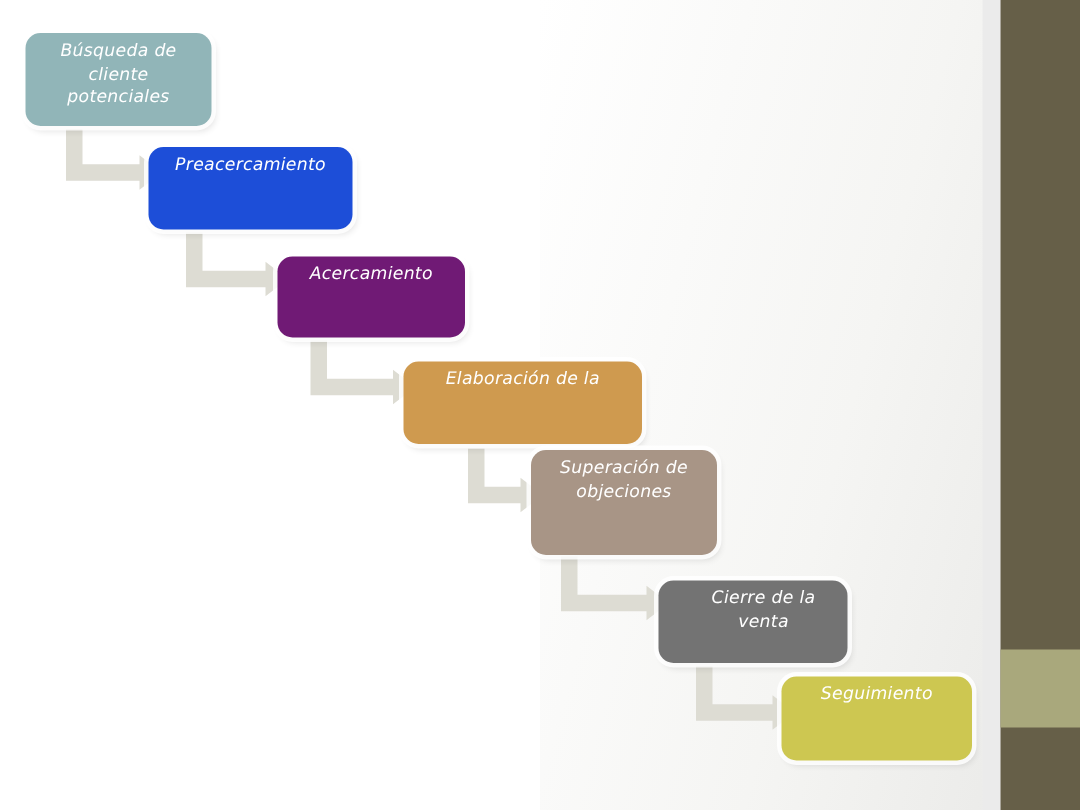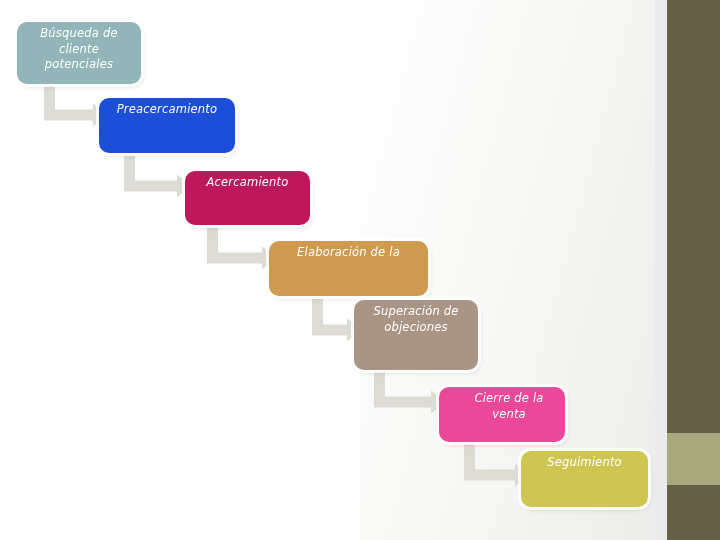--- a/index.html
+++ b/index.html
@@ -134,37 +134,37 @@
         <span>Búsqueda de</span>
         <span>cliente</span>
         <span>potenciales</span>
       </div>
     </div>
   <div class="stage" style="left: 99px; top: 98px; width: 136px; height: 55px; background: #1d4ed8; color: rgb(255, 255, 255);">
       <div>
         <span>Preacercamiento</span>
       </div>
     </div>
-  <div class="stage" style="left: 185px; top: 171px; width: 125px; height: 54px; background: #be185d; color: rgb(255, 255, 255);">
+  <div class="stage" style="left: 185px; top: 171px; width: 125px; height: 54px; background: #701a75; color: rgb(255, 255, 255);">
       <div>
         <span>Acercamiento</span>
       </div>
     </div>
   <div class="stage" style="left: 269px; top: 241px; width: 159px; height: 55px; background: rgb(207, 154, 79); color: rgb(255, 255, 255);">
       <div>
         <span>Elaboración de la</span>
       </div>
     </div>
   <div class="stage" style="left: 354px; top: 300px; width: 124px; height: 70px; background: rgb(168, 149, 134); color: rgb(255, 255, 255);">
       <div>
         <span>Superación de</span>
         <span>objeciones</span>
       </div>
     </div>
-  <div class="stage" style="left: 439px; top: 387px; width: 126px; height: 55px; background: #ec4899; color: rgb(255, 255, 255); padding-left: 24px;">
+  <div class="stage" style="left: 439px; top: 387px; width: 126px; height: 55px; background: #737373; color: rgb(255, 255, 255); padding-left: 24px;">
       <div>
         <span>Cierre de la</span>
         <span>venta</span>
       </div>
     </div>
   <div class="stage" style="left: 521px; top: 451px; width: 127px; height: 56px; background: rgb(205, 199, 81); color: rgb(255, 255, 255);">
       <div>
         <span>Seguimiento</span>
       </div>
     </div>

